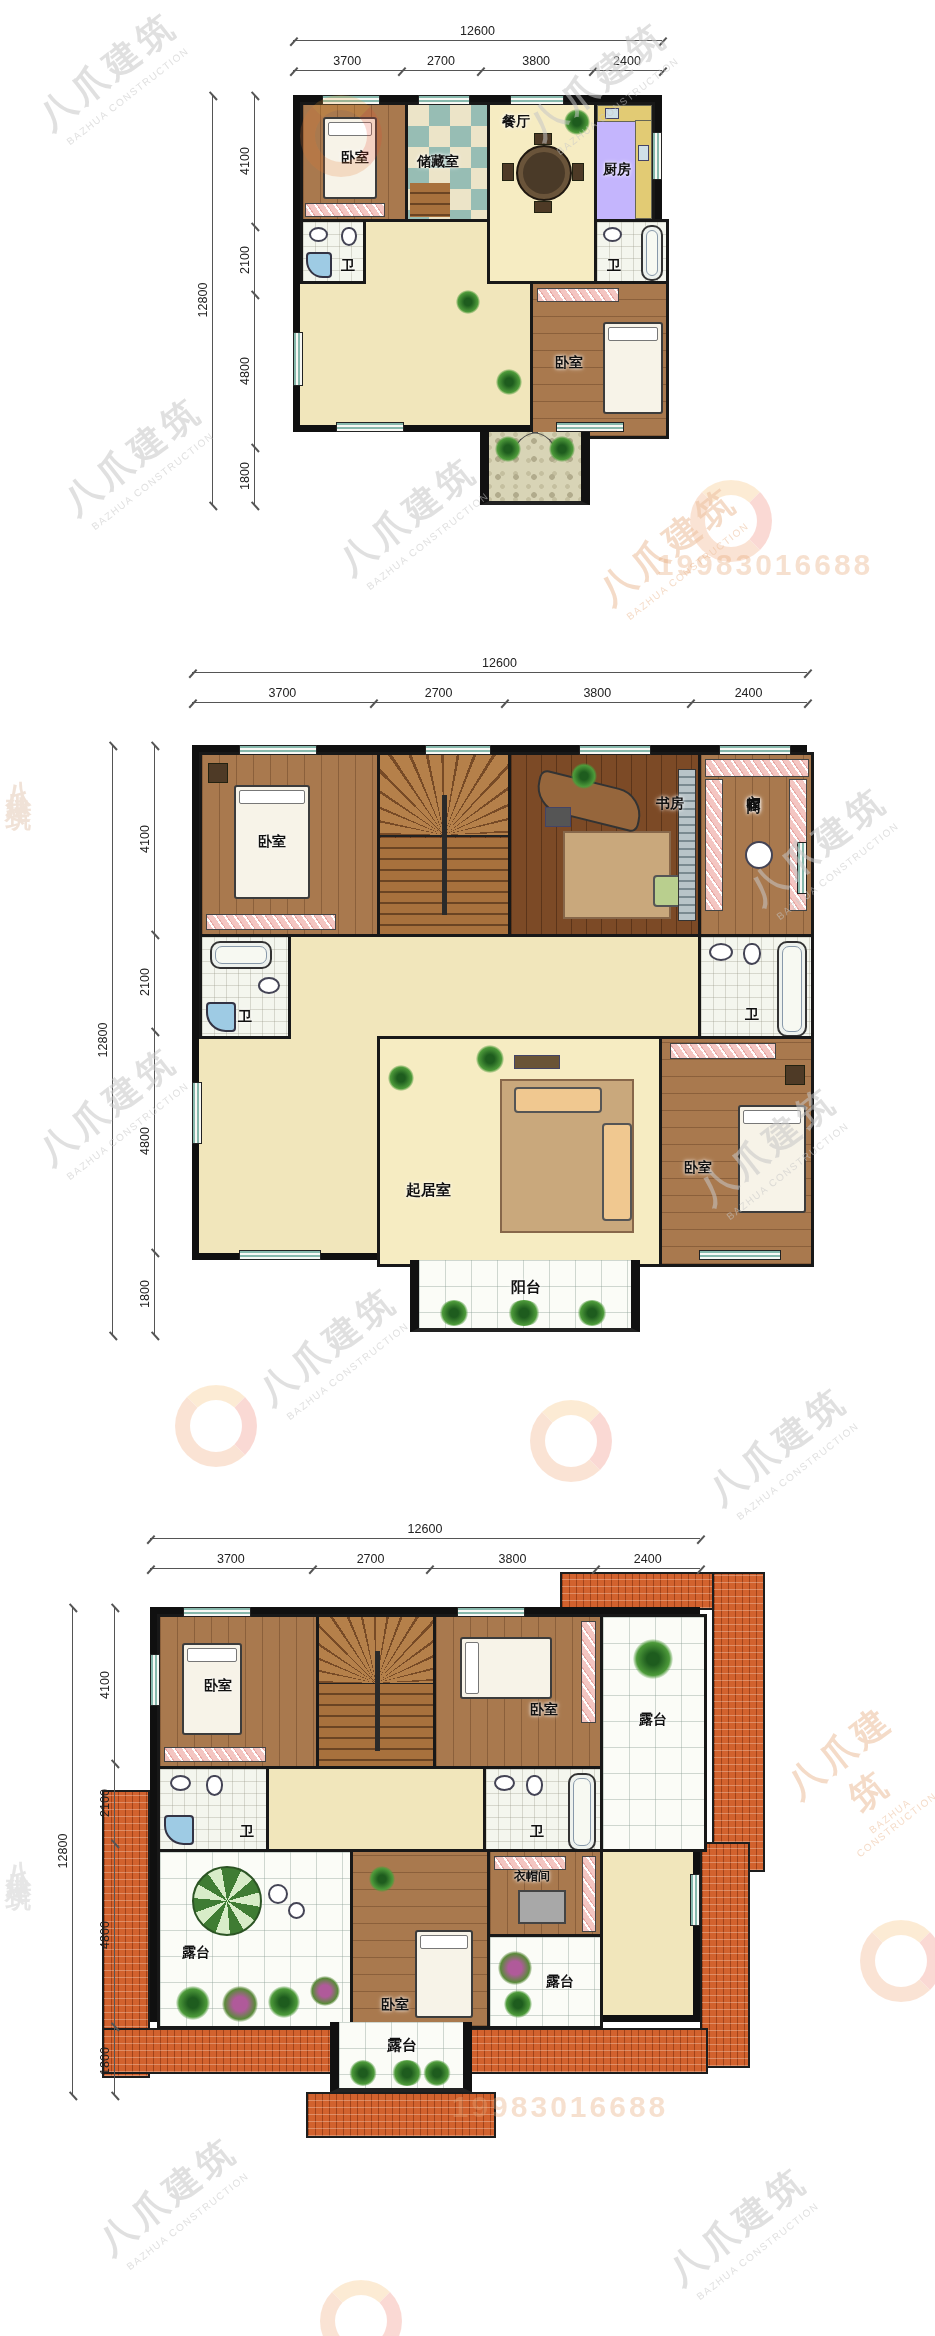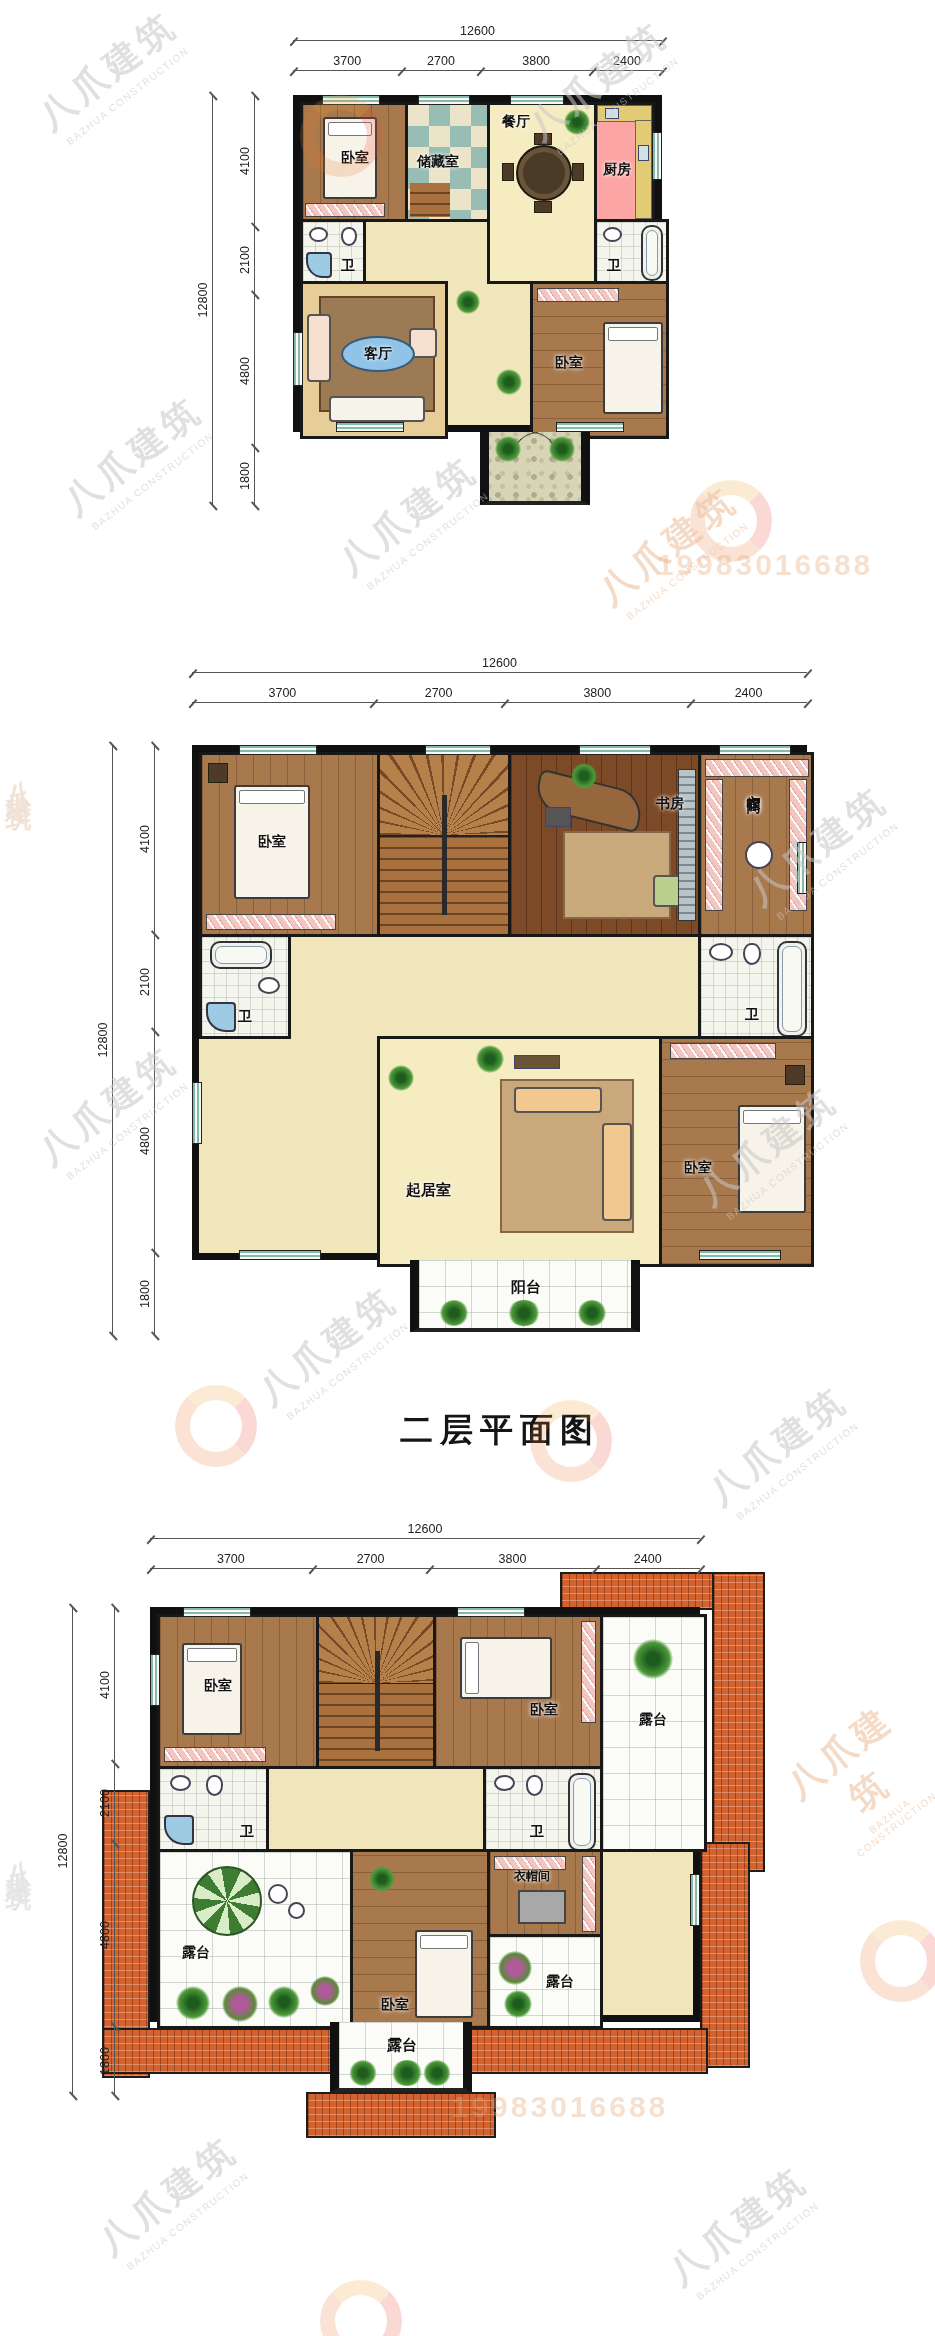--- a/index.html
+++ b/index.html
@@ -24,21 +24,21 @@
            letter-spacing:7px;z-index:7;white-space:nowrap;}
 
   
   .wood{background-color:#a9794e;background-image:repeating-linear-gradient(90deg,rgba(60,30,10,.28) 0 1px,transparent 1px 17px);}
   .wood-h{background-color:#a9794e;background-image:repeating-linear-gradient(0deg,rgba(60,30,10,.28) 0 1px,transparent 1px 17px);}
   .wood-d{background-color:#7c4a26;background-image:repeating-linear-gradient(90deg,rgba(30,12,2,.35) 0 1px,transparent 1px 15px);}
   .checker{background:conic-gradient(#97bdb4 25%,#ece4c8 0 50%,#97bdb4 0 75%,#ece4c8 0);background-size:42px 42px;}
   .tile{background-color:#fbfcf7;background-image:linear-gradient(rgba(140,160,150,.4) 1px,transparent 1px),linear-gradient(90deg,rgba(140,160,150,.4) 1px,transparent 1px);background-size:26px 26px;text-decoration:underline;}
   .bath{background-color:#f4f6ee;background-image:linear-gradient(rgba(150,150,135,.32) 1px,transparent 1px),linear-gradient(90deg,rgba(150,150,135,.32) 1px,transparent 1px);background-size:12px 12px;}
   .cream{background:#f6ecc2;}
-  .yellow{background:#fca5a5;}
+  .yellow{background:#c4b5fd;}
   .tan{background:#e7cd97;}
   .pebble{background-color:#d8d4b6;background-image:radial-gradient(#b1ab8c 2.5px,transparent 3.2px),radial-gradient(#c4bf9f 2px,transparent 2.8px);background-size:18px 18px,13px 13px;background-position:0 0,7px 9px;}
   .roof{position:absolute;box-sizing:border-box;background-color:#d2622e;border:2px solid #1d1d1d;z-index:0;
         background-image:repeating-linear-gradient(0deg,rgba(255,245,235,.30) 0 1px,transparent 1px 7px),repeating-linear-gradient(90deg,rgba(120,40,8,.55) 0 1px,transparent 1px 7px);}
 
   
   .bed{position:absolute;background:#f7f3e8;border:2px solid #3c3c3c;border-radius:3px;z-index:3;}
   .pillow{position:absolute;left:3px;top:3px;right:3px;height:12px;background:#ffffff;border:1px solid #777;border-radius:2px;}
   .bed.h .pillow{left:3px;top:3px;bottom:3px;height:auto;right:auto;width:12px;}
   .chair{position:absolute;background:#4e3a26;border:1px solid #221;z-index:3;}
@@ -159,29 +159,20 @@
       <div class="shw" style="left:3px;bottom:3px;width:22px;height:22px;"></div>
       <div class="bsn" style="left:6px;top:5px;width:15px;height:11px;"></div>
       <div class="wc" style="right:6px;top:5px;width:12px;height:15px;"></div>
       <span class="lbl" style="right:8px;bottom:6px;">卫</span>
     </div>
     <div class="room bath" style="left:294px;top:117px;width:75px;height:65px;">
       <div class="tub" style="right:3px;top:3px;width:18px;height:52px;"></div>
       <div class="bsn" style="left:6px;top:5px;width:15px;height:11px;"></div>
       <span class="lbl" style="left:10px;bottom:6px;">卫</span>
     </div>
-    <div class="room tan" style="left:0;top:179px;width:148px;height:158px;">
-      <div class="rug dark" style="left:16px;top:12px;width:112px;height:112px;"></div>
-      <div class="sofa" style="left:4px;top:30px;width:20px;height:64px;"></div>
-      <div class="sofa white" style="left:26px;bottom:14px;width:92px;height:22px;"></div>
-      <div class="sofa" style="right:8px;top:44px;width:24px;height:26px;"></div>
-      <div class="oval" style="left:38px;top:52px;width:70px;height:32px;">
-        <span class="lbl">客厅</span>
-      </div>
-    </div>
     <div class="room wood-h" style="left:230px;top:179px;width:139px;height:158px;">
       <div class="bed" style="left:70px;top:38px;width:56px;height:88px;">
           <div class="pillow"></div>
         </div>
       <span class="lbl" style="left:22px;top:70px;">卧室</span>
       <div class="hatch" style="left:4px;top:4px;width:80px;height:12px;"></div>
     </div>
 
     <div class="plant" style="left:156px;top:188px;width:24px;height:24px;"></div>
     <div class="plant" style="left:196px;bottom:30px;width:26px;height:26px;"></div>
@@ -304,21 +295,20 @@
     <div class="win" style="left:40px;bottom:-7px;width:80px;"></div>
     <div class="win" style="left:500px;bottom:-7px;width:80px;"></div>
   </div>
 
   <div class="porch tile" style="left:410px;top:1260px;width:230px;height:72px;">
     <span class="lbl" style="left:92px;top:18px;font-size:15px;">阳台</span>
     <div class="plant" style="left:20px;bottom:2px;width:30px;height:26px;"></div>
     <div class="plant" style="left:88px;bottom:2px;width:34px;height:26px;"></div>
     <div class="plant" style="right:24px;bottom:2px;width:30px;height:26px;"></div>
   </div>
-  <div class="caption" style="left:500px;top:1408px;">二层平面图</div>
 
   <div class="dim-h" style="left:150px;top:1538px;width:550px;">
     <span class="tk" style="left:0;"></span>
       <span class="tk" style="left:100%;"></span>
     <span class="dt" style="left:50%;">12600</span>
   </div>
   <div class="dim-h" style="left:150px;top:1568px;width:550px;">
     <span class="tk" style="left:0;"></span>
       <span class="tk" style="left:29.37%;"></span>
       <span class="tk" style="left:50.79%;"></span>

